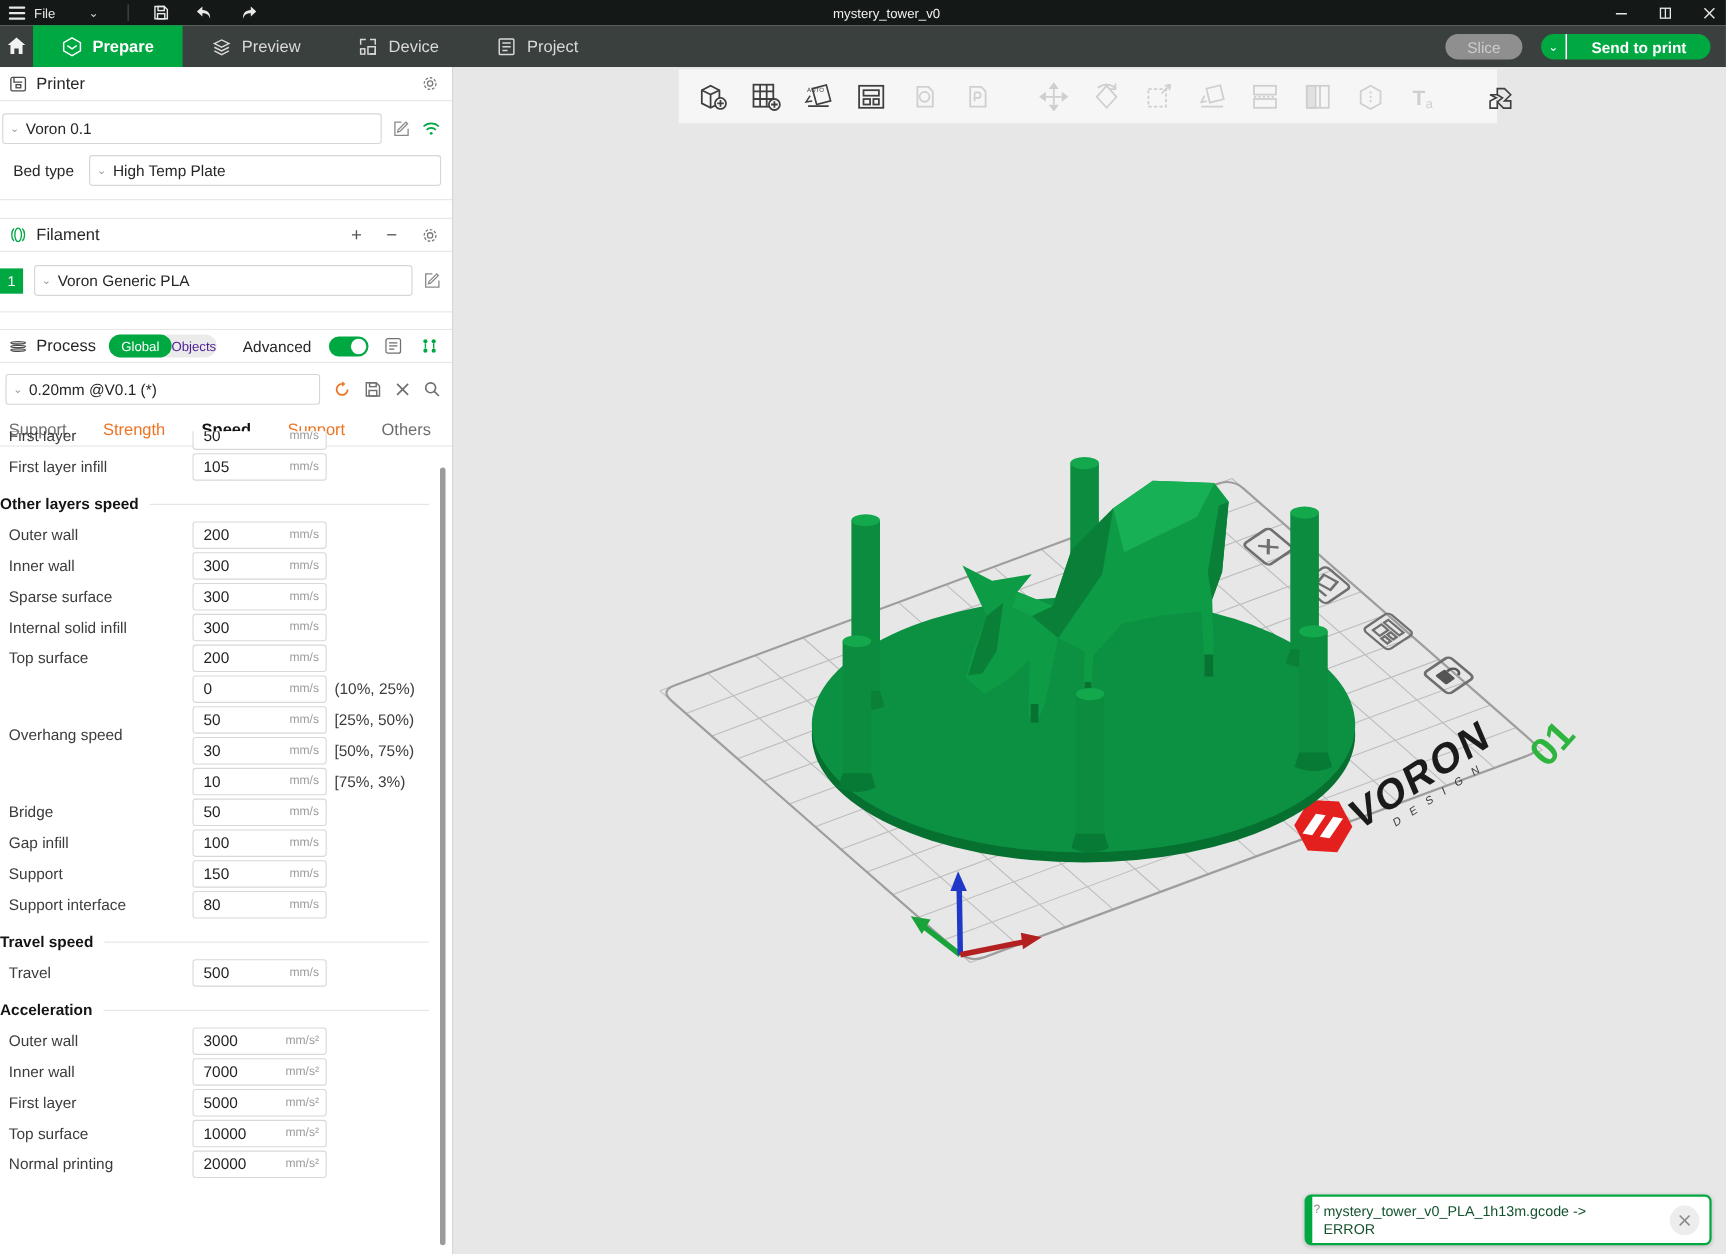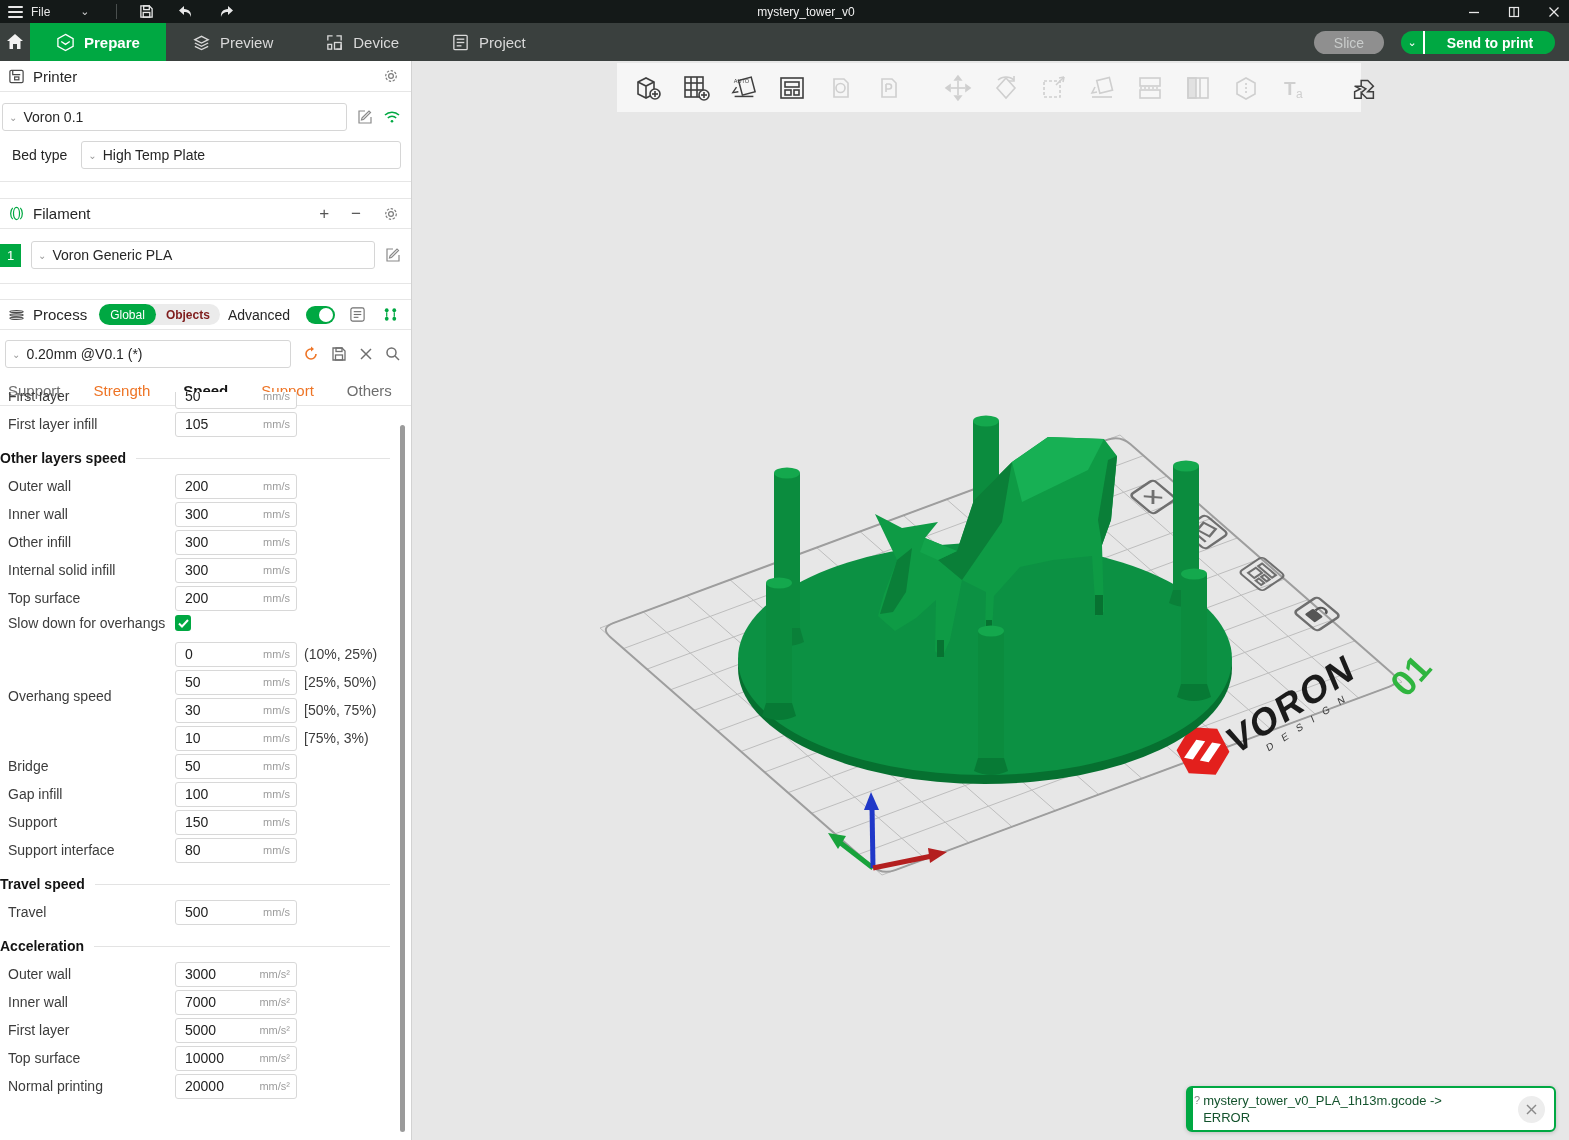--- a/index.html
+++ b/index.html
@@ -65,21 +65,21 @@
   .bedrow .sel { flex:1; }
   .filrow { display:flex; align-items:center; gap:10px; padding:12px 10px 14px 0;
     border-bottom:1px solid var(--line); }
   .filslot { width:21px; height:23px; background:var(--green); color:#fff; font-size:13px;
     display:flex; align-items:center; justify-content:center; }
   .filrow .sel { flex:1; }
   .scopepill { display:flex; background:#ebebeb; border-radius:11px; height:21px;
     align-items:center; font-size:12px; margin-left:4px; }
   .scopepill .gseg { background:var(--green); color:#fff; border-radius:11px; height:21px;
     display:flex; align-items:center; padding:0 11px; }
-  .scopepill .oseg { color:#7f1d1d; padding:0 10px;font-weight:bold; }
+  .scopepill .oseg { color:#4c1d95; padding:0 0; }
   .adv { margin-left:auto; font-size:14px; color:#262626; }
   .toggle { width:36px; height:18px; background:var(--green); border-radius:9px;
     position:relative; margin:0 6px 0 8px; }
   .toggle::after { content:""; position:absolute; right:2px; top:2px; width:14px;
     height:14px; background:#fff; border-radius:50%; }
   .presetrow { display:flex; align-items:center; gap:12px; padding:10px 10px 8px 5px; }
   .presetrow .sel { width:300px; }
   .ptabs { display:flex; gap:33px; padding:6px 0 0 8px; font-size:15px; height:30px;
     border-bottom:1px solid var(--line); }
   .ptab { color:#6e6e6e; position:relative; padding-bottom:8px; }
@@ -419,47 +419,39 @@
             </span>
           </div>
           <div class="prow">
         <span class="plabel">Inner wall</span>
             <span class="ibox">
               <span class="ival">300</span>
               <span class="iunit">mm/s</span>
             </span>
           </div>
           <div class="prow">
-        <span class="plabel">Other infill</span>
+        <span class="plabel">Sparse surface</span>
             <span class="ibox">
               <span class="ival">300</span>
               <span class="iunit">mm/s</span>
             </span>
           </div>
           <div class="prow">
         <span class="plabel">Internal solid infill</span>
             <span class="ibox">
               <span class="ival">300</span>
               <span class="iunit">mm/s</span>
             </span>
           </div>
           <div class="prow">
         <span class="plabel">Top surface</span>
             <span class="ibox">
               <span class="ival">200</span>
               <span class="iunit">mm/s</span>
             </span>
-          </div>
-          <div class="prow" style="align-items:flex-start;padding-top:3px;">
-        <span class="plabel">Slow down for overhangs</span>
-        <span class="checkbox">
-          <svg width="11" height="9" viewBox="0 0 11 9" fill="none" stroke="#fff" stroke-width="2">
-                <path d="M1 4.5 L4 7.5 L10 1"></path>
-              </svg>
-        </span>
           </div>
           <div class="multirow">
         <span class="plabel">Overhang speed</span>
             <span class="stack">
               <span class="mr">
                 <span class="ibox">
                   <span class="ival">0</span>
                   <span class="iunit">mm/s</span>
                 </span>
                 <span class="irange">(10%, 25%)</span>

